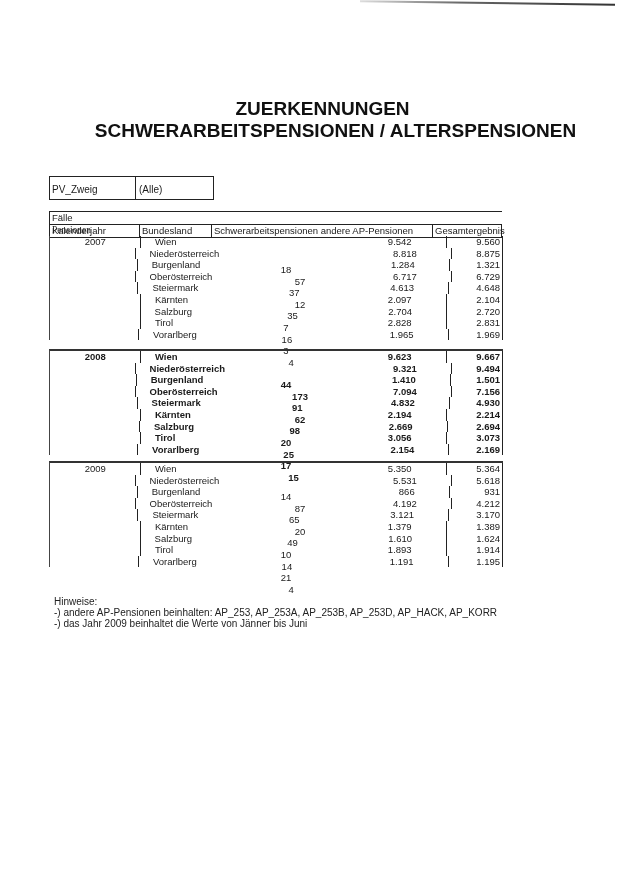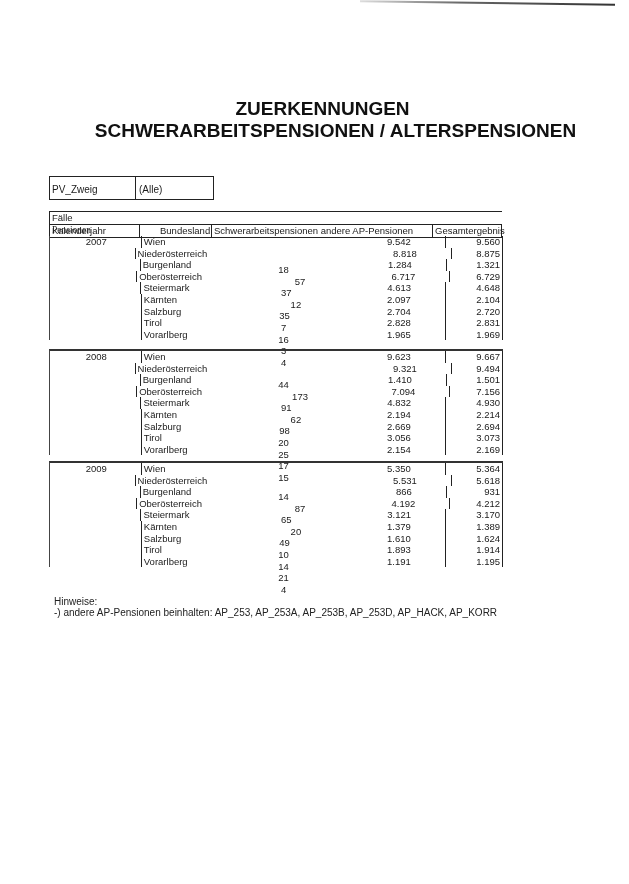--- a/index.html
+++ b/index.html
@@ -23,38 +23,38 @@
     position:absolute; left:49px; top:176px; width:163px; height:22px;
     border:1px solid #222; display:flex; font-size:10px;
   }
   .filter .k { width:86px; border-right:1px solid #222; padding:7px 0 0 2px; box-sizing:border-box; }
   .filter .v { flex:1; padding:7px 0 0 3px; }
 
   .tbl { position:absolute; left:49px; font-size:9.5px; }
   .hdr { top:211px; width:453px; }
   .row { display:flex; height:11.6px; line-height:11.6px;gap:32px; }
   .c-year { width:90px; text-align:right; padding-right:2px; box-sizing:border-box; }
-  .c-land { width:72px; border-left:1px solid #222; padding-left:2px; box-sizing:border-box; }
+  .c-land { width:72px; border-left:1px solid #222; padding-left:14px; box-sizing:border-box; }
   .c-sch { width:95px; text-align:center; border-left:1px solid #222; box-sizing:border-box; padding-left:47px;margin-top:28px; }
   .c-and { width:126px; text-align:right; box-sizing:border-box; padding-right:2px; }
   .c-ges { width:88px; text-align:right; border-left:1px solid #222; box-sizing:border-box; padding-right:2px; border-right:1px solid #222; }
 
   .hdr .r1 { display:flex; height:12px; line-height:12px; border-top:1px solid #222; border-bottom:1px solid #222;flex-direction:column; }
   .hdr .r1 .a { width:162px; border-left:1px solid #222; padding-left:2px; box-sizing:border-box; }
   .hdr .r1 .b { flex:1; border-left:1px solid #222; border-right:1px solid #222; padding-left:2px; box-sizing:border-box;font-family:Liberation Serif, serif; }
   .hdr .r2 { display:flex; height:12px; line-height:12px; border-bottom:1px solid #222; }
   .hdr .r2 .k { width:90px; border-left:1px solid #222; padding-left:2px; box-sizing:border-box; }
-  .hdr .r2 .bl { width:72px; border-left:1px solid #222; padding-left:20px; box-sizing:border-box; }
+  .hdr .r2 .bl { width:72px; border-left:1px solid #222; padding-left:2px; box-sizing:border-box; }
   .hdr .r2 .s { width:221px; border-left:1px solid #222; padding-left:2px; box-sizing:border-box; white-space:nowrap; }
   .hdr .r2 .g { width:70px; border-left:1px solid #222; border-right:1px solid #222; padding-left:2px; box-sizing:border-box; }
 
   .block { position:absolute; left:49px; width:453px; border-left:1px solid #444; }
   .block.top { border-top:2px solid #333; }
   .b2007 { top:236px; }
-  .b2008 { top:349px; }
+  .b2008 { top:349px;font-weight:bold; }
   .b2009 { top:461px; }
   .block .row { font-size:9.5px; }
 
   .notes { position:absolute; left:54px; top:596px; font-size:10px; line-height:11px; color:#222; }
 </style>
 </head>
 <body>
 
 <div class="scanline"></div>
 
@@ -271,13 +271,14 @@
       <div class="c-land">Vorarlberg</div>
       <div class="c-sch">4</div>
       <div class="c-and">1.191</div>
       <div class="c-ges">1.195</div>
     </div>
   </div>
 
 <div class="notes">
   <div>Hinweise:</div>
   <div>-) andere AP-Pensionen beinhalten: AP_253, AP_253A, AP_253B, AP_253D, AP_HACK, AP_KORR</div>
+  <div>-) das Jahr 2009 beinhaltet die Werte von Jänner bis Juni</div>
 </div>
 
 </body></html>

